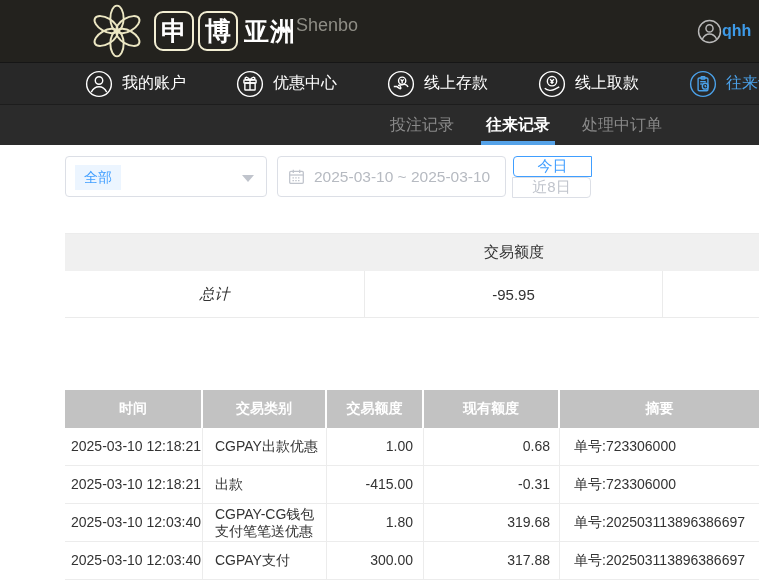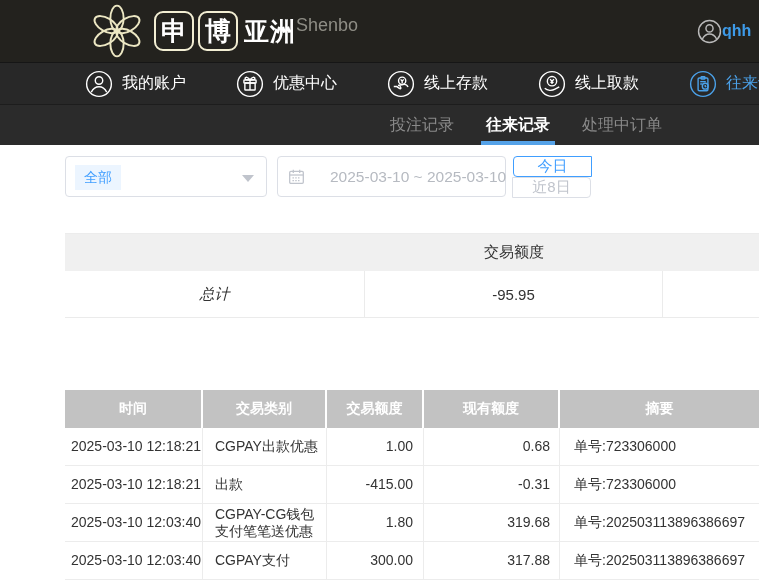--- a/index.html
+++ b/index.html
@@ -40,21 +40,21 @@
   .filters { position:absolute; left:0; top:145px; width:759px; height:88px; background:#fff; }
   .sel { position:absolute; left:65px; top:11px; width:202px; height:41px; background:#fff;
          border:1px solid #dcdfe6; border-radius:4px; cursor:pointer; }
   .sel-tag { position:absolute; left:9px; top:8px; height:25px; line-height:25px; padding:0 9px;
              background:#ecf5ff; color:#409eff; font-size:14px; border-radius:0; }
   .sel-caret { position:absolute; right:12px; top:18px; width:0; height:0;
                border-left:6px solid transparent; border-right:6px solid transparent; border-top:7px solid #c0c4cc; }
   .datebox { position:absolute; left:277px; top:11px; width:229px; height:41px; background:#fff;
              border:1px solid #dcdfe6; border-radius:4px; display:flex; align-items:center; cursor:pointer; }
   .cal-icon { width:17px; height:17px; color:#c0c4cc; margin-left:10px; flex:none; }
-  .date-text { color:#b6bac1; font-size:15.5px; margin-left:25px; white-space:nowrap; }
+  .date-text { color:#b6bac1; font-size:15.5px; margin-left:9px; white-space:nowrap; }
   .btn-group { position:absolute; left:513px; top:11px; height:41px; display:flex;flex-direction:column; }
   .qbtn { width:79px; height:41px; background:#fff; border:1px solid #dcdfe6; color:#c0c4cc;
           font-size:15px; display:flex; align-items:center; justify-content:center; cursor:pointer;
           margin-left:-1px; }
   .qbtn:first-child { border-radius:4px 0 0 4px; margin-left:0; }
   .qbtn:last-child { border-radius:0 4px 4px 0; }
   .qbtn.active { border:1px solid #409eff; color:#409eff; position:relative; z-index:2; }
 
   
   .summary { position:absolute; left:65px; top:233px; width:694px; }

